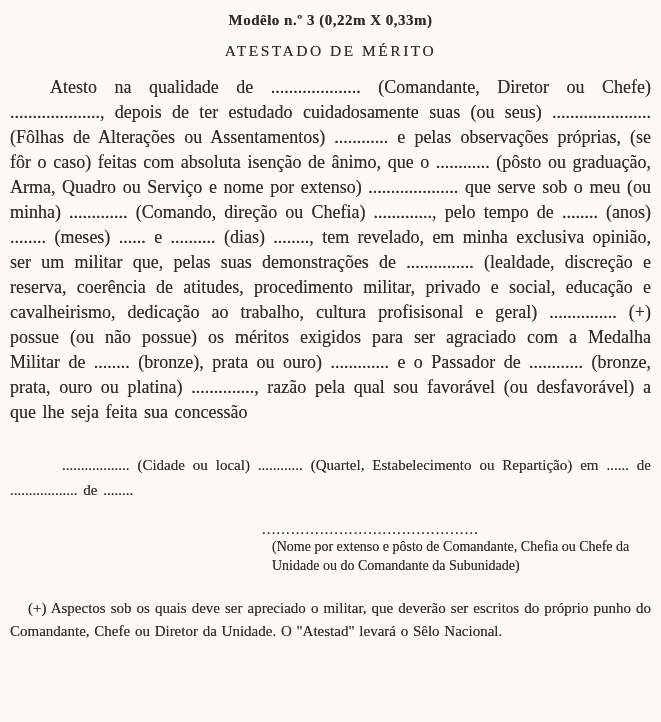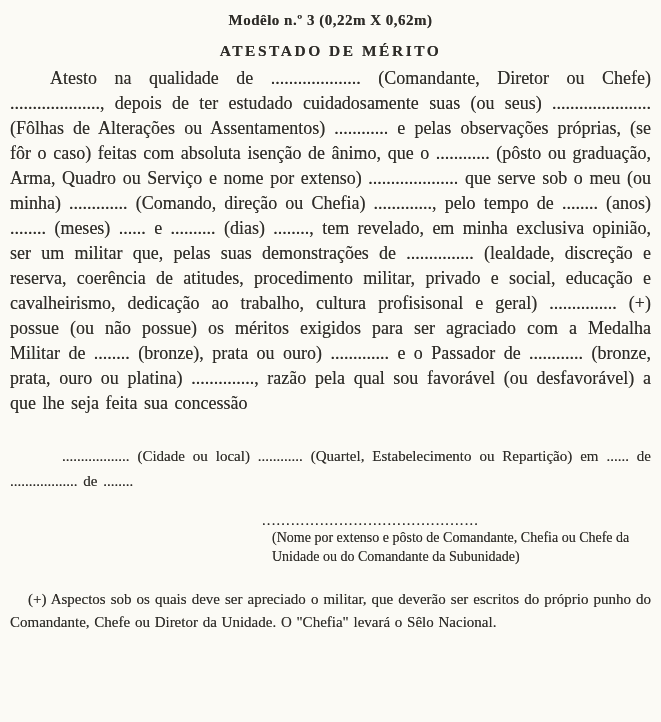--- a/index.html
+++ b/index.html
@@ -24,24 +24,24 @@
   }
   .model-header {
     text-align: center;
     font-weight: bold;
     font-size: 15px;
     letter-spacing: 0.5px;
     margin-top: 4px;
   }
   .doc-title {
     text-align: center;
-    font-weight: bold;
+    font-weight: normal;
     font-size: 15.5px;
     letter-spacing: 2.5px;
-    margin: 13px 0 6px 0;
+    margin: 13px 0 15px 0;
   }
   .body-par {
     font-size: 18px;
     line-height: 25px;
     text-align: justify;
     text-indent: 40px;
     word-spacing: 2px;
   }
   .place-par {
     font-size: 15px;
@@ -75,28 +75,28 @@
     text-align: justify;
     text-indent: 18px;
     word-spacing: 1px;
   }
 </style>
 </head>
 <body>
 
 <div class="page">
 
-  <div class="model-header">Modêlo n.º 3 (0,22m X 0,62m)</div>
+  <div class="model-header">Modêlo n.º 3 (0,22m X 0,33m)</div>
 
   <div class="doc-title">ATESTADO DE MÉRITO</div>
 
   <div class="body-par">Atesto na qualidade de .................... (Comandante, Diretor ou Chefe) ...................., depois de ter estudado cuidadosamente suas (ou seus) ...................... (Fôlhas de Alterações ou Assentamentos) ............ e pelas observações próprias, (se fôr o caso) feitas com absoluta isenção de ânimo, que o ............ (pôsto ou graduação, Arma, Quadro ou Serviço e nome por extenso) .................... que serve sob o meu (ou minha) ............. (Comando, direção ou Chefia) ............., pelo tempo de ........ (anos) ........ (meses) ...... e .......... (dias) ........, tem revelado, em minha exclusiva opinião, ser um militar que, pelas suas demonstrações de ............... (lealdade, discreção e reserva, coerência de atitudes, procedimento militar, privado e social, educação e cavalheirismo, dedicação ao trabalho, cultura profisisonal e geral) ............... (+) possue (ou não possue) os méritos exigidos para ser agraciado com a Medalha Militar de ........ (bronze), prata ou ouro) ............. e o Passador de ............ (bronze, prata, ouro ou platina) .............., razão pela qual sou favorável (ou desfavorável) a que lhe seja feita sua concessão</div>
 
   <div class="place-par">.................. (Cidade ou local) ............ (Quartel, Estabelecimento ou Repartição) em ...... de .................. de ........</div>
 
   <div class="sig-block">
     <div class="sig-dots">.............................................</div>
     <div class="sig-caption">(Nome por extenso e pôsto de Comandante, Chefia ou Chefe da Unidade ou do Comandante da Subunidade)</div>
   </div>
 
-  <div class="footnote">(+) Aspectos sob os quais deve ser apreciado o militar, que deverão ser escritos do próprio punho do Comandante, Chefe ou Diretor da Unidade. O "Chefia" levará o Sêlo Nacional.</div>
+  <div class="footnote">(+) Aspectos sob os quais deve ser apreciado o militar, que deverão ser escritos do próprio punho do Comandante, Chefe ou Diretor da Unidade. O "Atestad" levará o Sêlo Nacional.</div>
 
 </div>
 
 </body></html>

